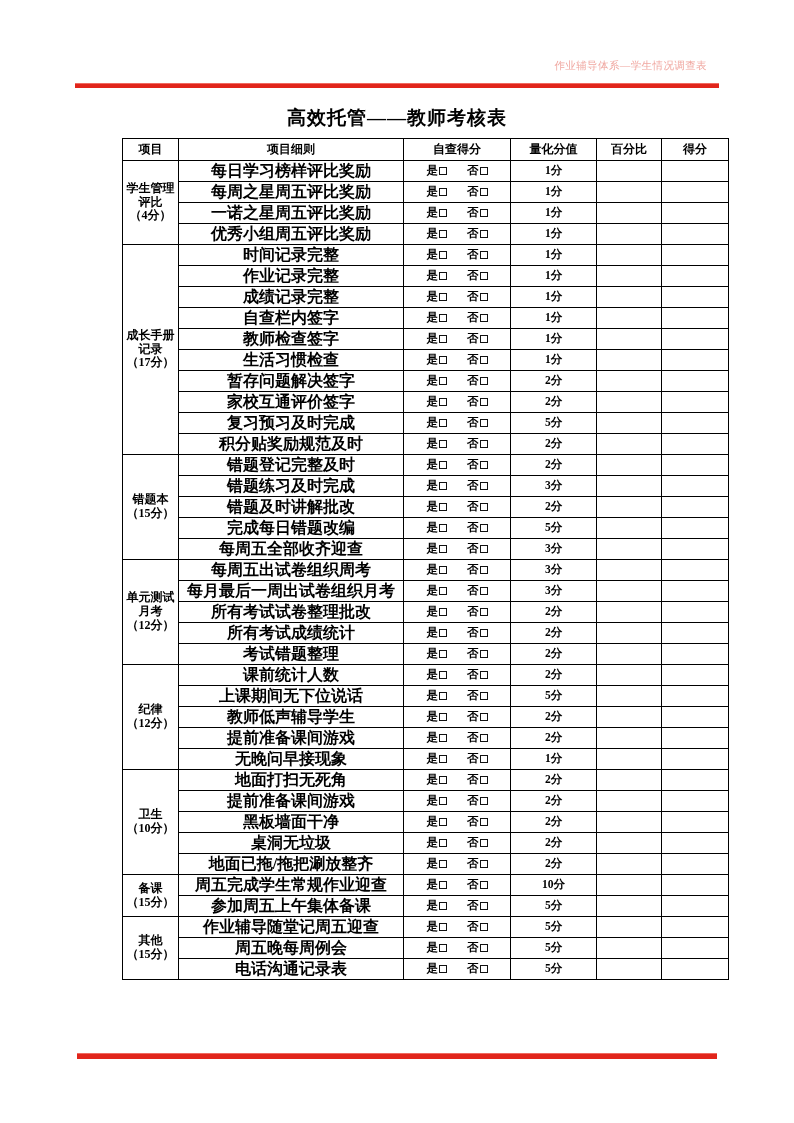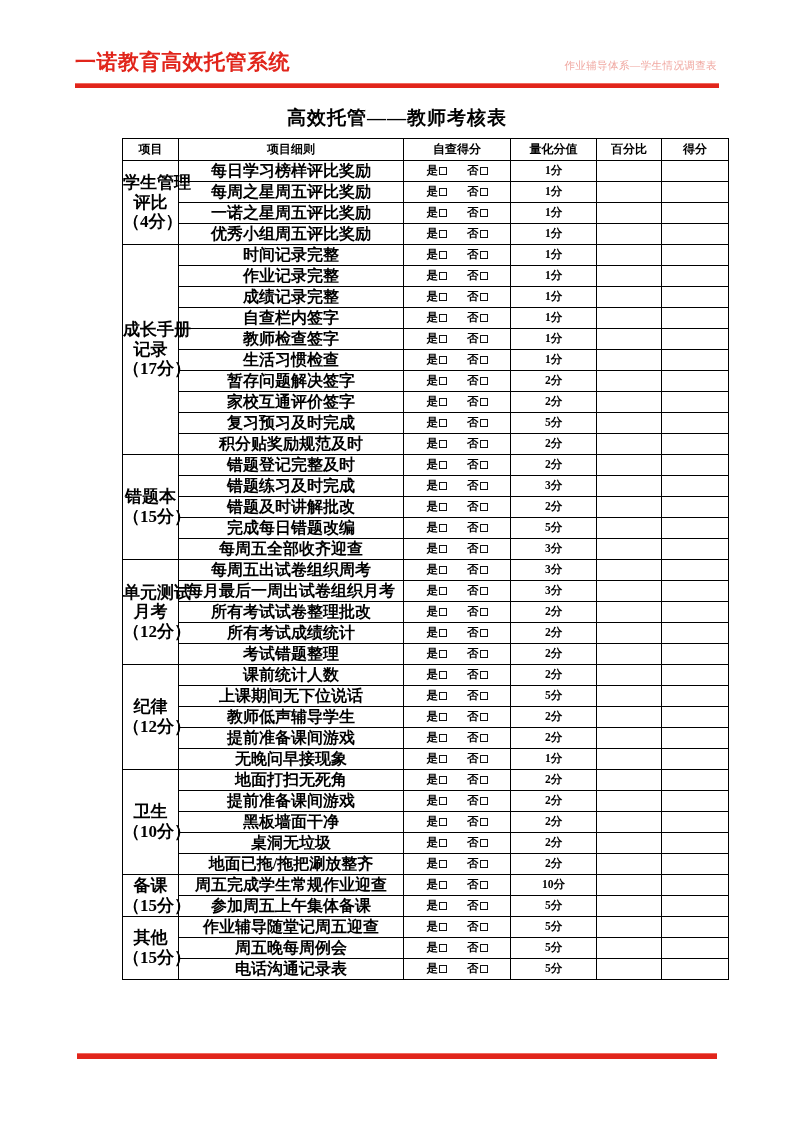--- a/index.html
+++ b/index.html
@@ -30,21 +30,21 @@
     top: 0;
     font-size: 21px;
     font-weight: bold;
     letter-spacing: 0.5px;
     color: #e02a1b;
     white-space: nowrap;
     font-family: "Liberation Serif", "DejaVu Serif", serif;
   }
   .header-subtitle {
     position: absolute;
-    right: 2px;
+    right: 12px;
     top: 11px;
     font-size: 10.5px;
     color: #f0a7a0;
     letter-spacing: 0.4px;
     white-space: nowrap;
     font-family: "Liberation Serif", "DejaVu Serif", serif;
   }
   .header-rule {
     position: absolute;
     left: 75px;
@@ -98,21 +98,21 @@
     height: 20px;
     line-height: 1.15;
     font-weight: bold;
     font-family: "Liberation Serif", "DejaVu Serif", serif;
   }
   table.kpi th {
     height: 21px;
     font-size: 12px;
   }
   td.group-cell {
-    font-size: 17px;
+    font-size: 12px;
     padding: 2px 1px;
     line-height: 1.55;
   }
   td.group-cell .gline { display: block; white-space: nowrap; }
   td.detail-cell { font-size: 16px; }
   td.value-cell  { font-size: 11.5px; }
   td.pct-cell, td.score-cell { }
 
   
   td.check-cell { padding: 0; }
@@ -148,21 +148,20 @@
     width: 640px;
     height: 5px;
     background: #d91b15;
     border-top: 1px solid #ef6a60;
   }
 </style>
 </head>
 <body>
 
 <div class="page-header">
-  <div class="brand-title" style="color: rgb(225, 37, 27);">一诺教育高效托管系统</div>
   <div class="header-subtitle" style="color: rgb(240, 167, 160);">作业辅导体系—学生情况调查表</div>
 </div>
 <div class="header-rule" style="background: rgb(225, 37, 27);"></div>
 
 <div class="doc-title">高效托管——教师考核表</div>
 
 <div class="sheet">
   <table class="kpi">
     <colgroup>
       <col class="c-group">

